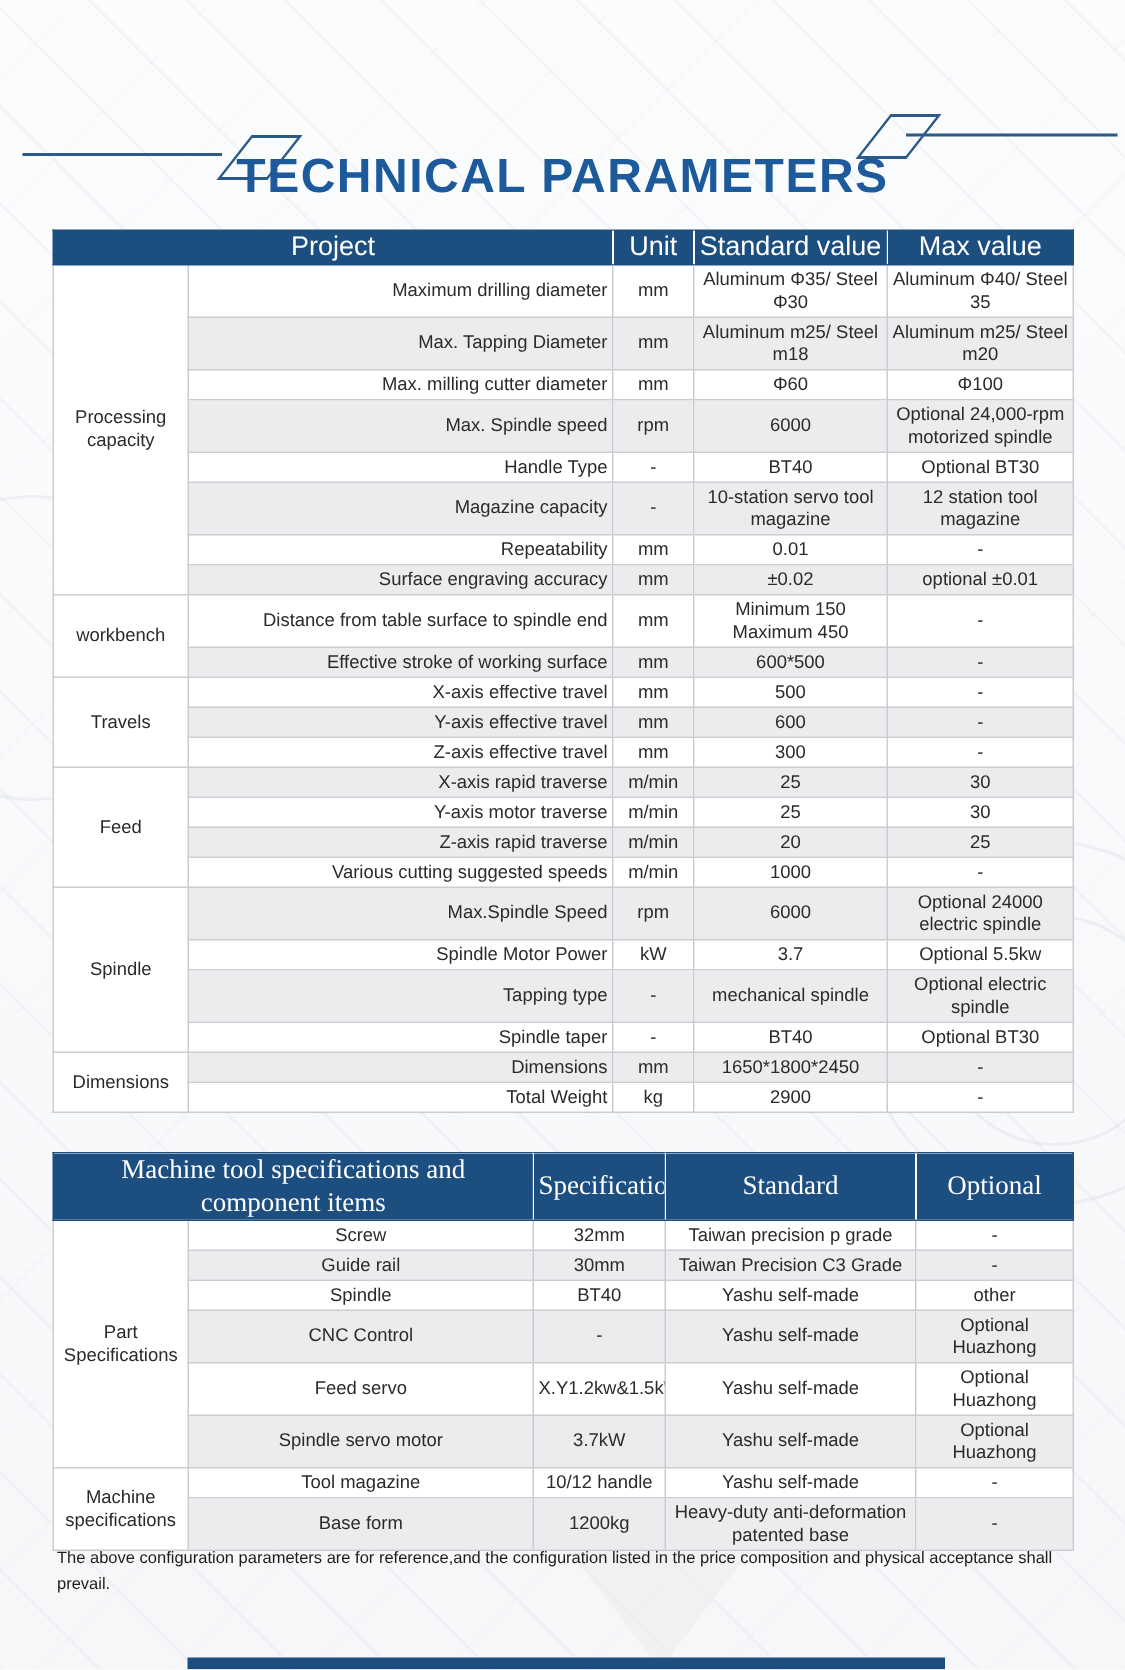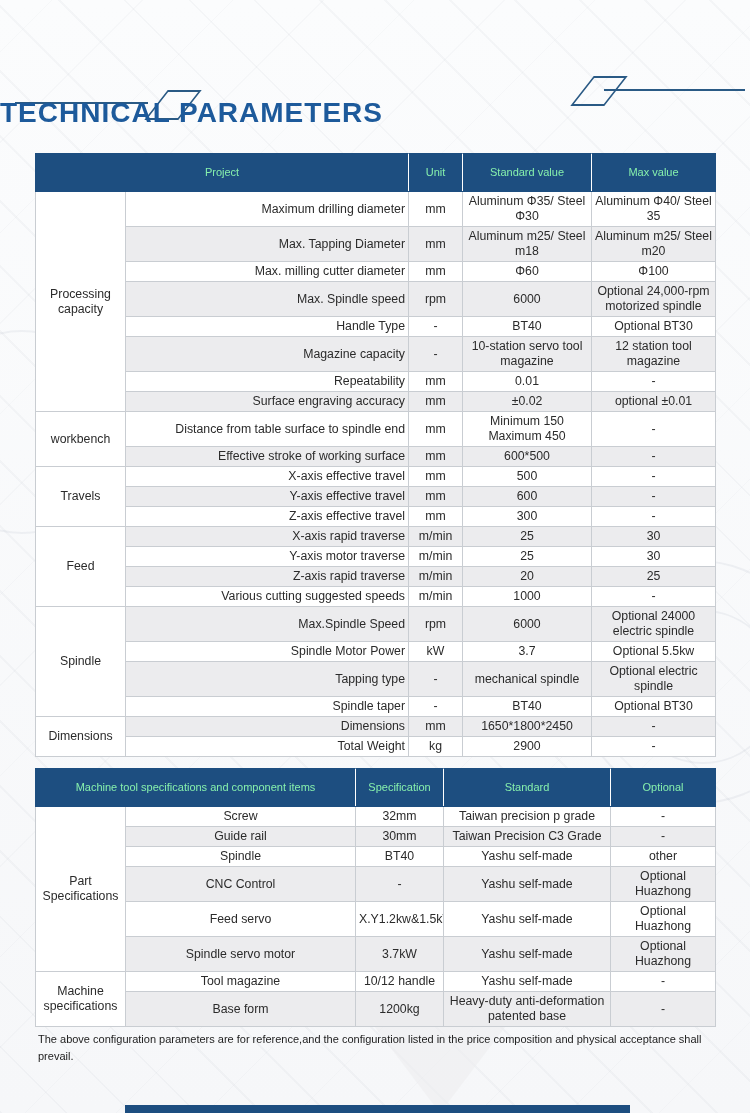--- a/index.html
+++ b/index.html
@@ -14,40 +14,40 @@
       linear-gradient(180deg,#fbfcfd 0%,#f6f7f9 100%);}
   .bg-triangle{position:absolute;left:250px;bottom:0;width:500px;height:330px;background:#ededee;opacity:.55;
     clip-path:polygon(50% 100%,0 0,100% 0);transform:translateX(-60px);}
   .bg-circle{position:absolute;border:2px solid rgba(160,168,180,0.12);border-radius:50%;}
   .bg-c1{width:240px;height:240px;right:-70px;top:560px;}
   .bg-c2{width:150px;height:150px;right:-30px;top:610px;}
   .bg-c3{width:200px;height:200px;left:-80px;top:330px;}
 
   
   .title-wrap{position:absolute;top:72px;left:0;width:750px;height:56px;}
-  .page-title{position:absolute;width:100%;text-align:left;top:6px;
-    font-size:28px;font-weight:bold;letter-spacing:1px;color:#1d5a9b;}
+  .page-title{position:absolute;width:100%;text-align:center;top:6px;
+    font-size:32px;font-weight:bold;letter-spacing:1px;color:#1d5a9b;}
   .deco-line{position:absolute;height:2px;background:#2a5a85;}
   .deco-line-left{left:15px;top:30px;width:133px;}
   .deco-line-right{left:604px;top:17px;width:141px;}
   .deco-para{position:absolute;width:30px;height:26px;border:2px solid #2a5a85;transform:skewX(-38deg);background:transparent;}
   .deco-para-left{left:156px;top:18px;}
   .deco-para-right{left:582px;top:4px;}
 
   
   table{border-collapse:collapse;table-layout:fixed;background:#fff;}
   .spec-table{position:absolute;left:35px;width:680px;}
   .t1{top:153px;}
   .t2{top:768px;}
   th,td{border:1px solid #c9cdd2;font-weight:normal;color:#2b2b2b;
     font-size:12.3px;line-height:1.22;text-align:center;padding:1px 3px;overflow:hidden;}
-  thead th{background:#1d4e80;color:#86efac;font-size:11px;padding:12px 3px;border:1px solid #1d4e80;border-right:1px solid rgba(255,255,255,0.35);}
+  thead th{background:#1d4e80;color:#ffffff;font-size:18px;padding:0 3px;border:1px solid #1d4e80;border-right:1px solid rgba(255,255,255,0.35);}
   thead th:last-child{border-right:1px solid #1d4e80;}
   .t1 thead tr{height:20px;}
-  .t2 thead tr{height:19px;}
+  .t2 thead tr{height:19px;font-family:Liberation Serif, serif;}
   .t1 tbody tr{height:20px;}
   .t2 tbody tr{height:20px;}
   tr.double{height:35px !important;}
   td.item{text-align:right;padding-left:8px;}
   td.cat{background:#ffffff;color:#2b2b2b;margin-top:11px;}
   tr.alt td{background:#ececee;}
   tr.alt td.cat, td.cat{background:#ffffff;}
 
   
   .footer-note{position:absolute;left:38px;top:1020px;width:692px;

